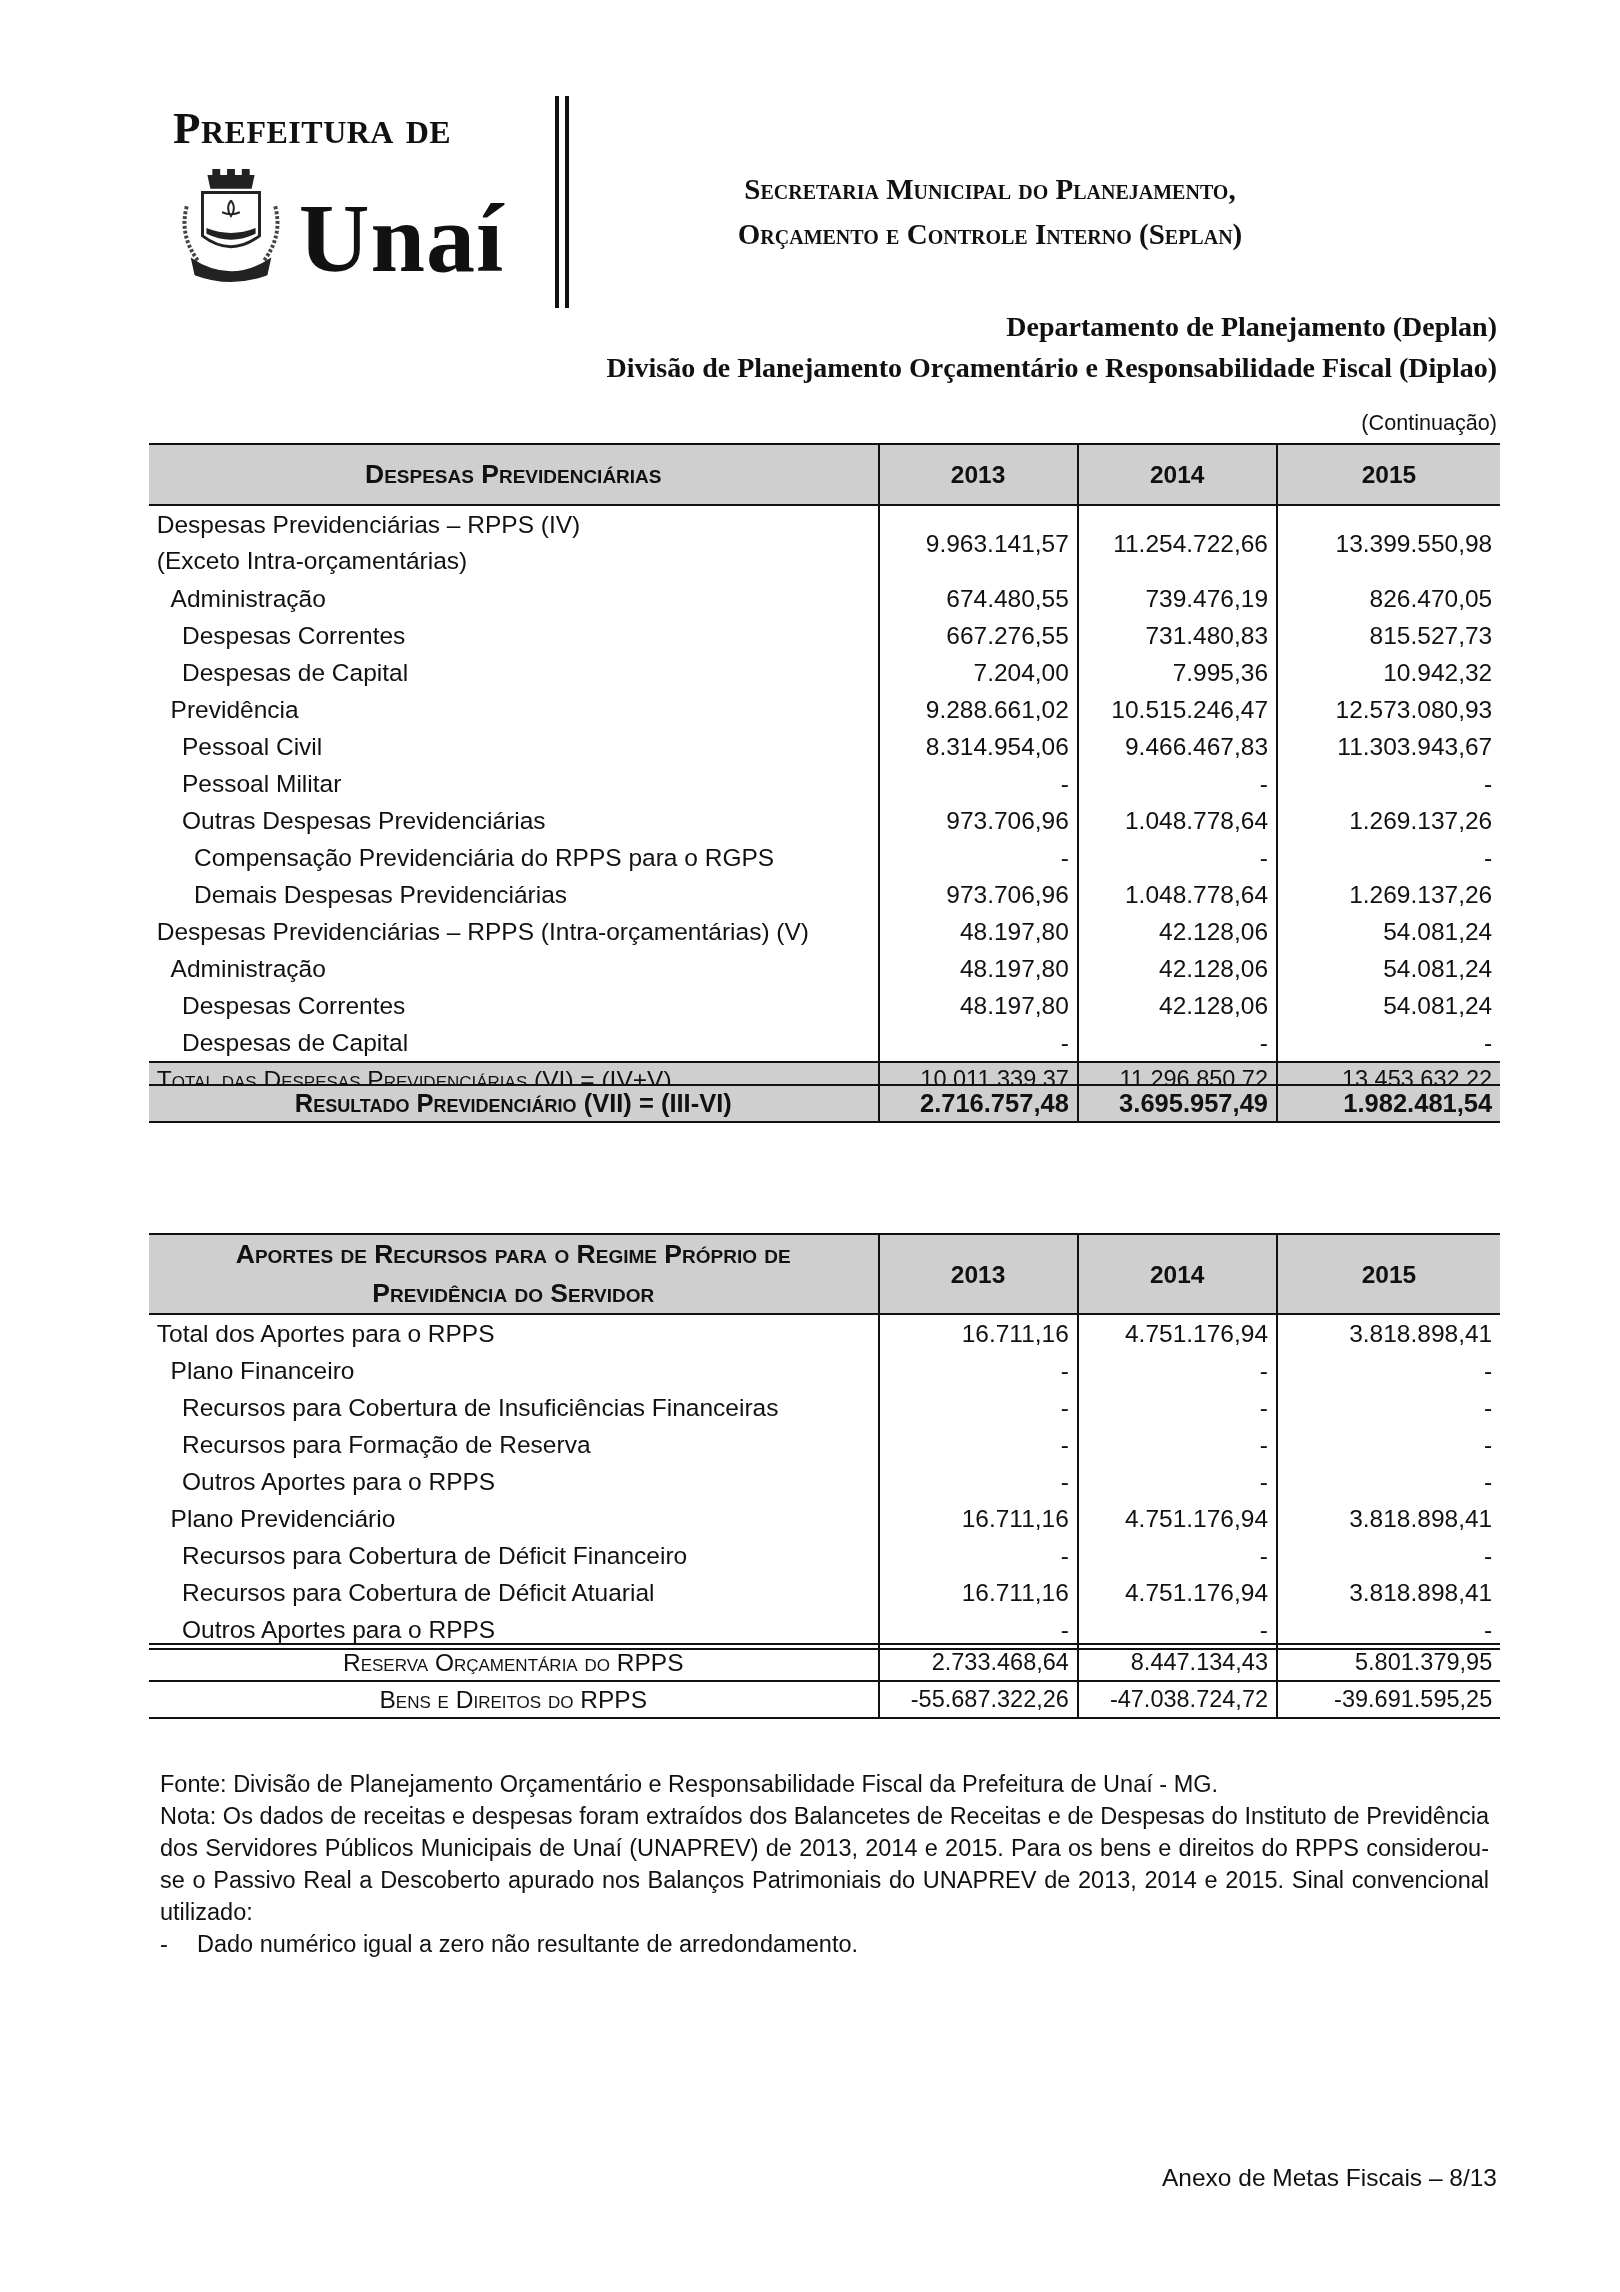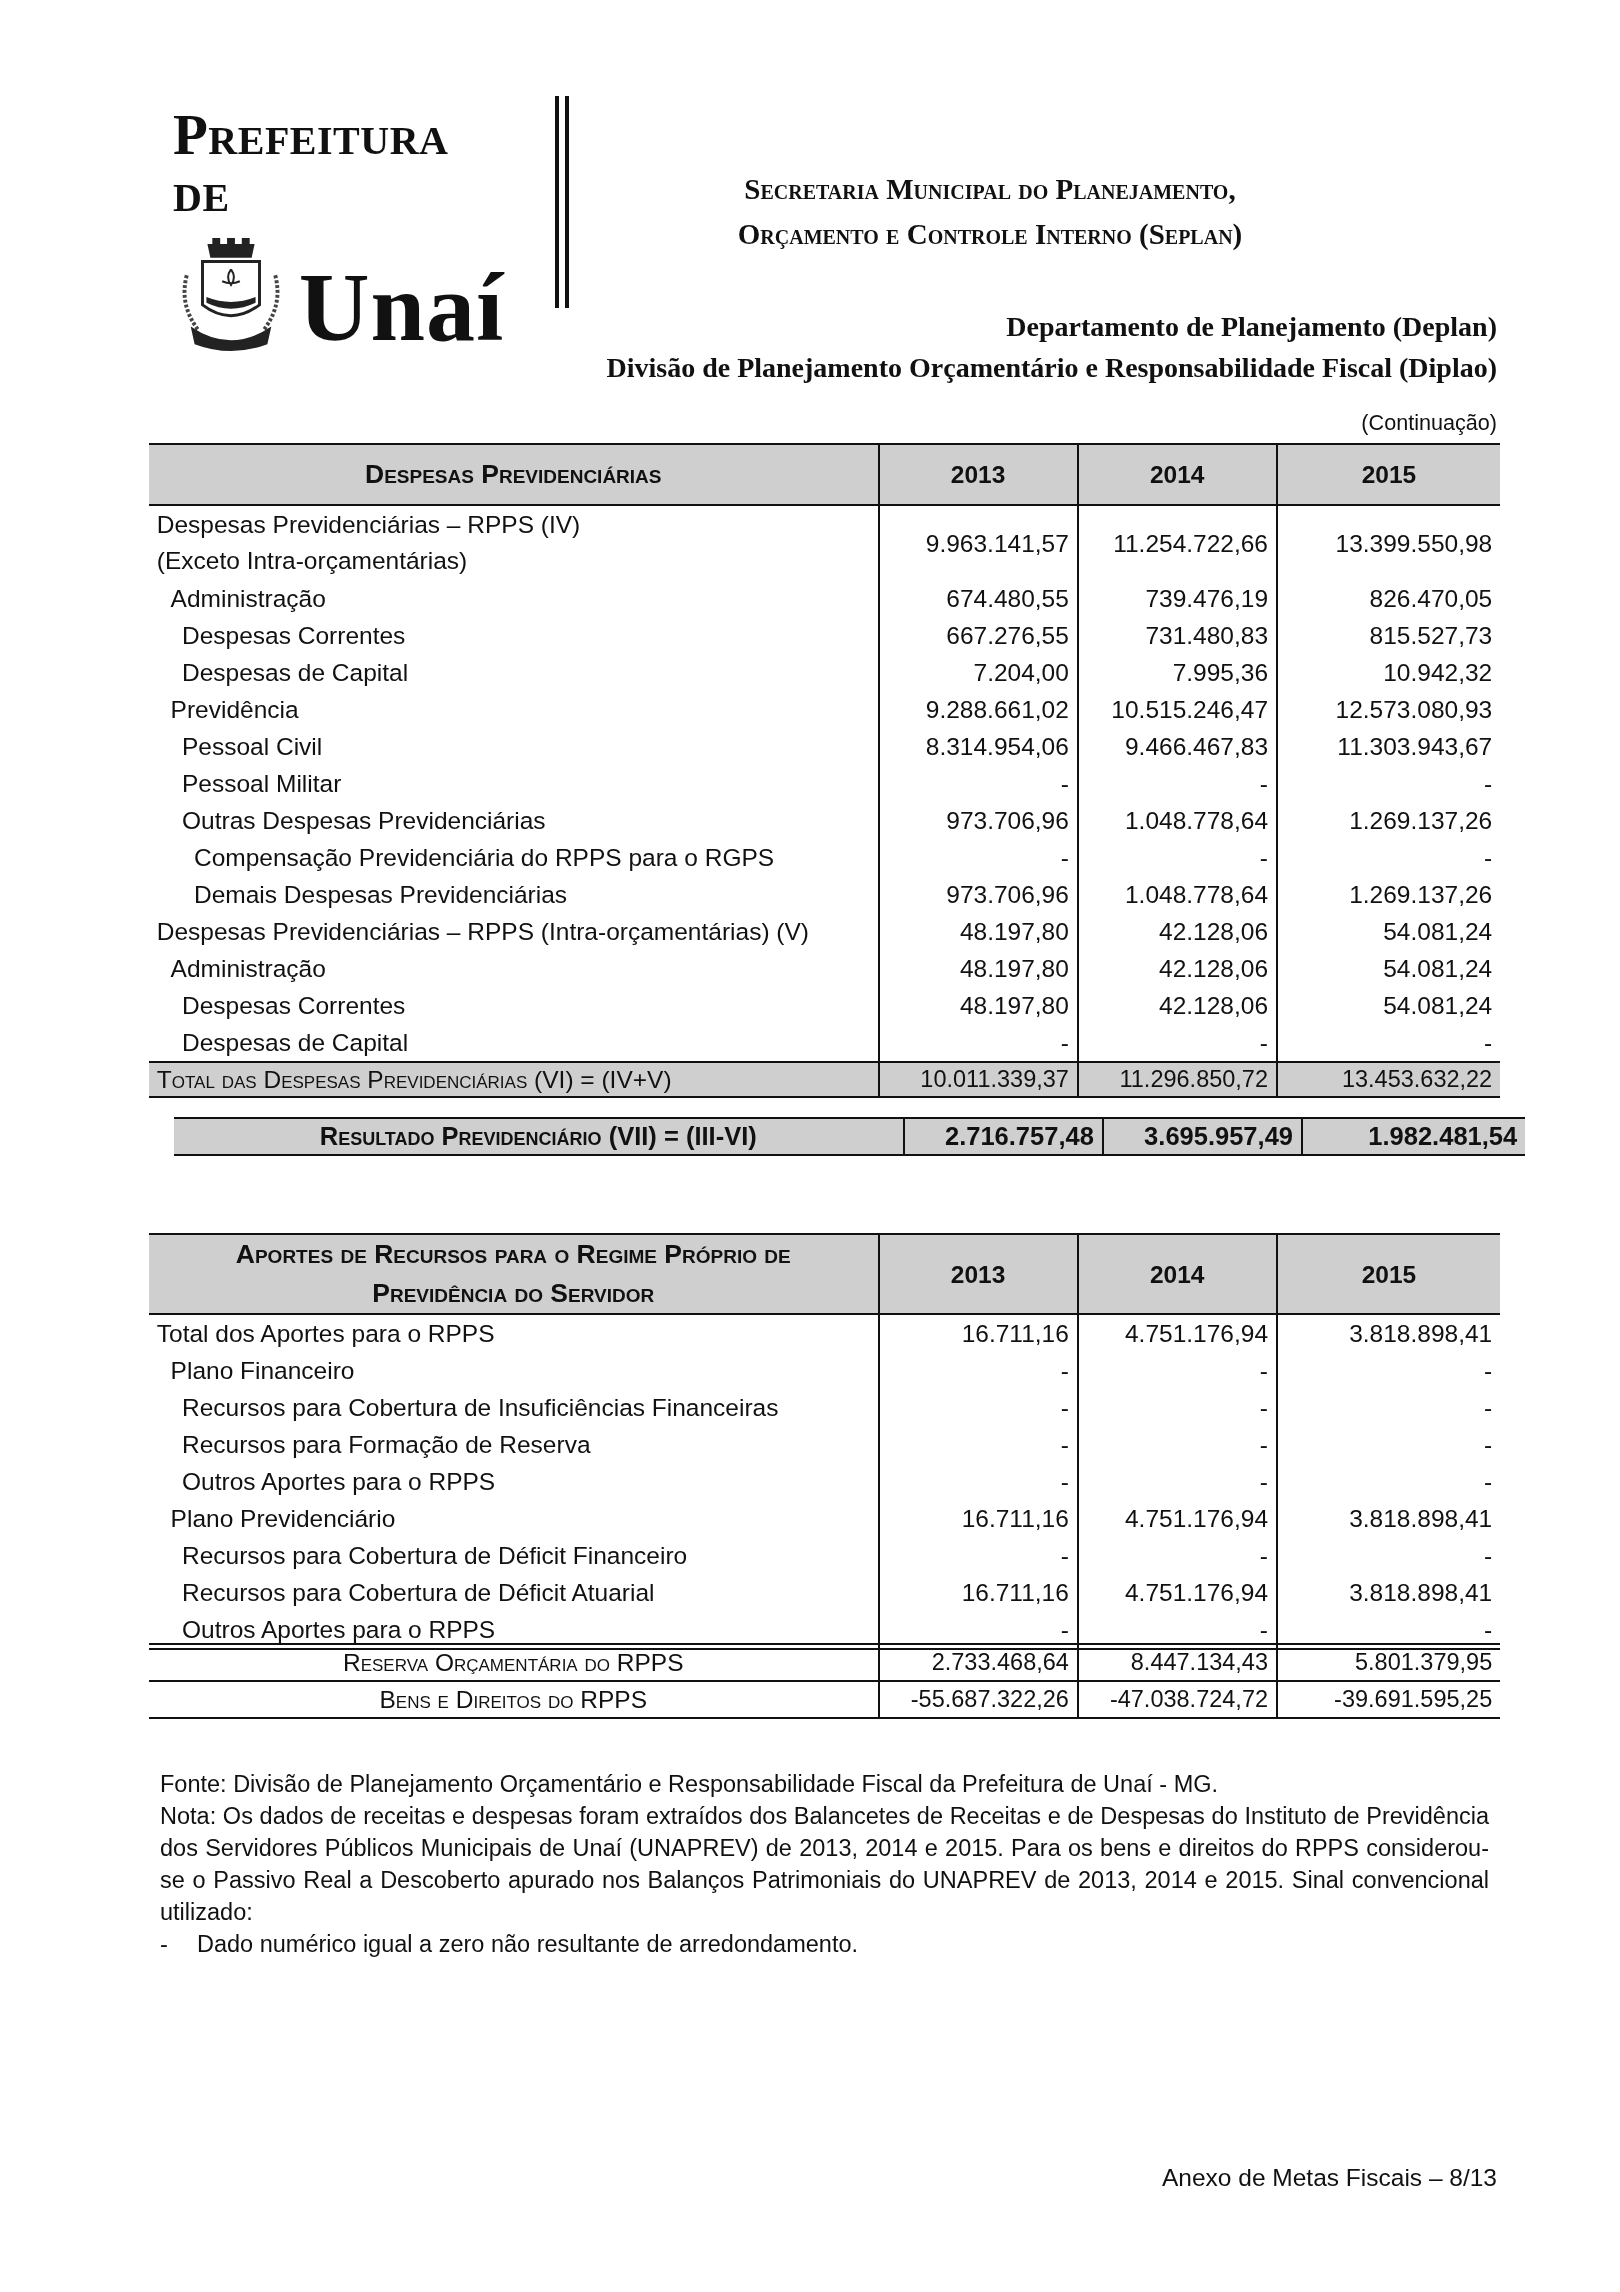--- a/index.html
+++ b/index.html
@@ -1,18 +1,18 @@
 <!DOCTYPE html>
 <html><head>
 <meta charset="utf-8">
 <style>
   html, body { margin: 0; padding: 0; background: #fff; }
   body { width: 1620px; height: 2293px; position: relative; font-family: "Liberation Sans", sans-serif; color: #111; overflow: hidden; }
   .hdr-left { position: absolute; left: 173px; top: 106px; width: 338px; }
-  .pref { font-family: "Liberation Serif", serif; font-weight: bold; font-size: 57px; letter-spacing: 0.5px; line-height: 1; }
+  .pref { font-family: "Liberation Serif", serif; font-weight: bold; font-size: 45px; letter-spacing: 0.5px; line-height: 1; }
   .logo-row { display: flex; align-items: center; margin-top: 13.7px; }
   .crest { width: 116px; height: 118px; margin-right: 9.8px; }
   .unai { font-family: "Liberation Serif", serif; font-weight: bold; font-size: 98px; line-height: 1; letter-spacing: 1px; margin-top: 24px; }
   .vbar { position: absolute; left: 555px; top: 96px; width: 13.7px; height: 212px; border-left: 4.9px solid #111; border-right: 4.9px solid #111; box-sizing: border-box; }
   .sec { position: absolute; left: 588px; top: 167px; width: 804px; text-align: center; font-family: "Liberation Serif", serif; font-weight: bold; font-size: 29px; line-height: 45px; font-variant: small-caps; }
   .dept { position: absolute; right: 123px; top: 306px; text-align: right; font-family: "Liberation Serif", serif; font-weight: bold; font-size: 28px; line-height: 41px; }
   .cont { position: absolute; right: 123px; top: 410px; font-size: 21.6px; }
   table { border-collapse: collapse; position: absolute; left: 149px; width: 1351px; table-layout: fixed; font-size: 24.5px; }
   td, th { padding: 0 7.8px; white-space: nowrap; }
   .c-lab { width: 729px; }
@@ -178,21 +178,21 @@
   <tbody>
     <tr class="tot">
       <td class="lab">Total das Despesas Previdenciárias (VI) = (IV+V)</td>
       <td class="num">10.011.339,37</td>
       <td class="num">11.296.850,72</td>
       <td class="num">13.453.632,22</td>
     </tr>
   </tbody>
 </table>
 
-<table style="top:1117px;margin-left:25px;">
+<table style="top:1084px;">
   <colgroup>
       <col class="c-lab">
       <col style="width:199px">
       <col style="width:199px">
       <col style="width:223px">
     </colgroup>
   <tbody>
       <tr class="res">
     <td class="lab">Resultado Previdenciário (VII) = (III-VI)</td>
     <td class="num">2.716.757,48</td>

